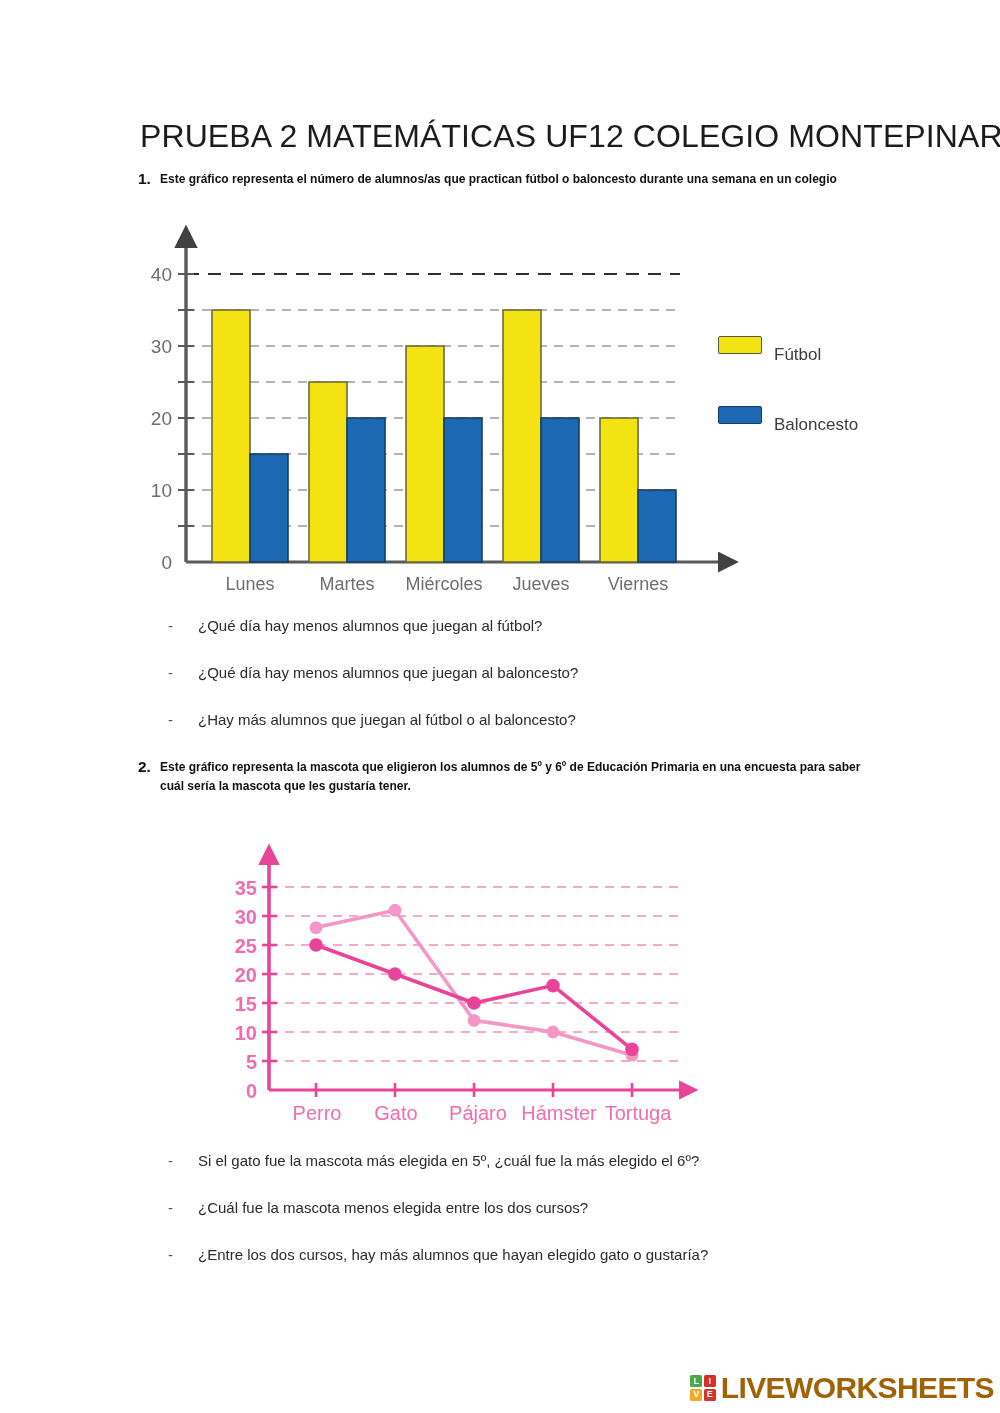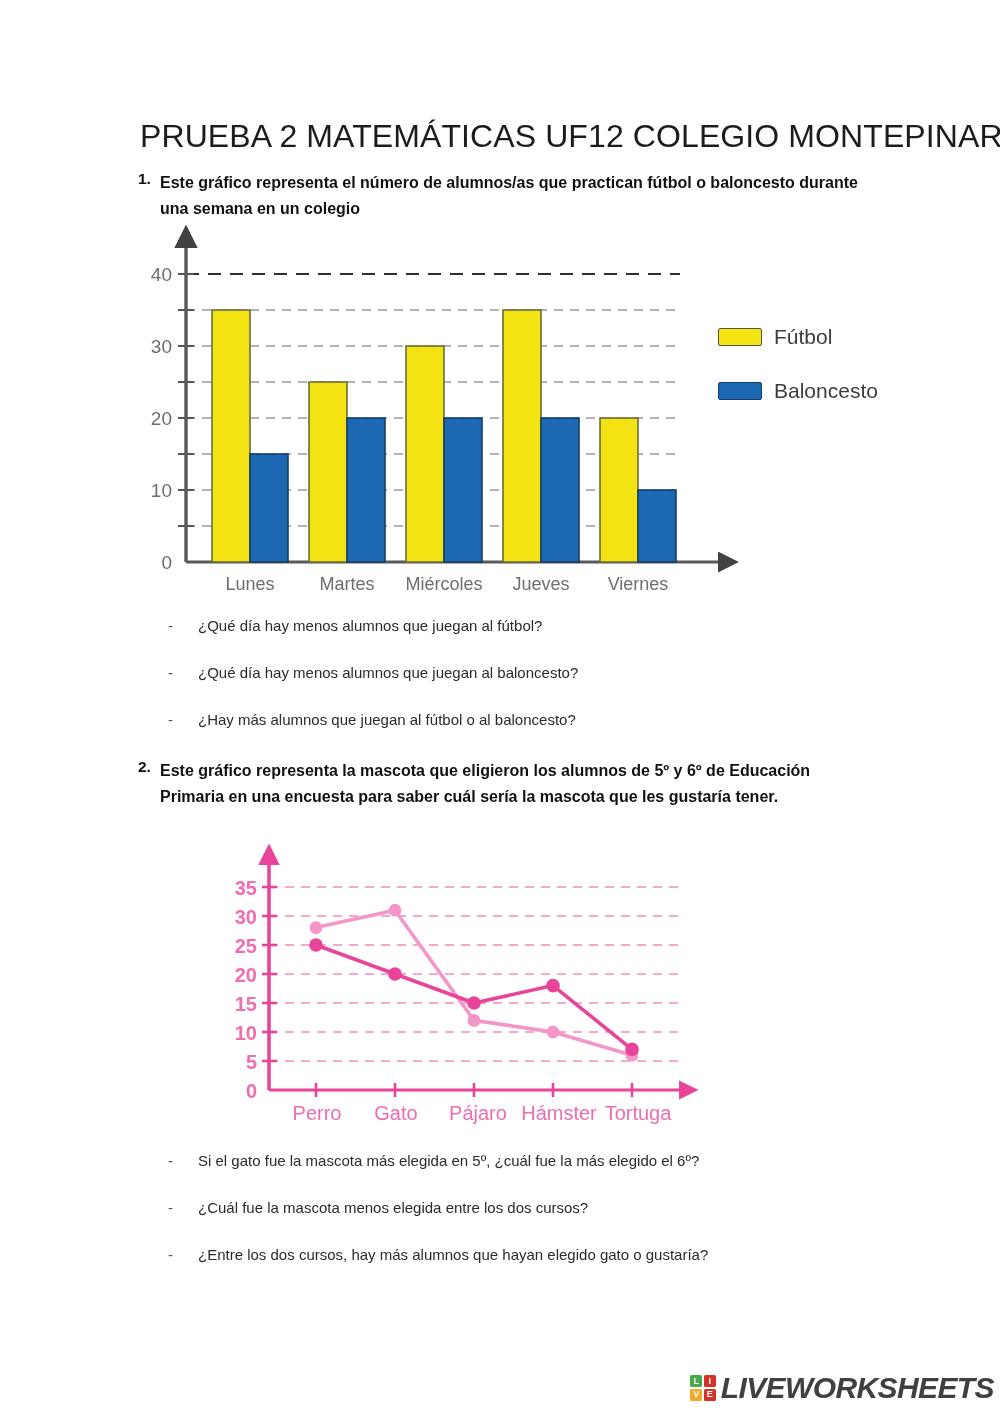--- a/index.html
+++ b/index.html
@@ -43,21 +43,21 @@
   }
   .q-num {
     font-weight: bold;
     font-size: 15.5px;
     width: 22px;
     flex: 0 0 22px;
     color: #111;
   }
   .q-text {
     font-weight: bold;
-    font-size: 16px;
+    font-size: 12px;
     line-height: 1.62;
     color: #111;
   }
 
   #q1 { top: 170px; }
   #q2 { top: 758px; }
 
   
   .sub-q {
     position: absolute;
@@ -97,22 +97,23 @@
   }
   .legend-swatch {
     width: 42px;
     height: 16px;
     border: 1.6px solid #55564a;
     border-radius: 2px;
     margin-right: 12px;
     flex: 0 0 42px;
   }
   .legend-label {
-    font-size: 21px;
+    font-size: 17px;
     color: #3d3d3d;
+    margin-top: 20px;
   }
 
   
   .lw-logo {
     position: absolute;
     right: 6px;
     top: 1371px;
     display: flex;
     align-items: center;
   }
@@ -130,23 +131,22 @@
     font-size: 9px;
     font-weight: bold;
     color: #ffffff;
     border-radius: 1.5px;
     line-height: 1;
   }
   .lw-word {
     font-size: 30px;
     font-weight: bold;
     letter-spacing: -0.6px;
-    color: #404040;
+    color: #a16207;
     font-family: "Liberation Sans", sans-serif;
-    font-style: italic;
   }
 </style>
 </head>
 <body>
 
 <div class="page">
 
   <div class="doc-title">PRUEBA 2 MATEMÁTICAS UF12 COLEGIO MONTEPINAR</div>
 
   <div class="q-block" id="q1">

